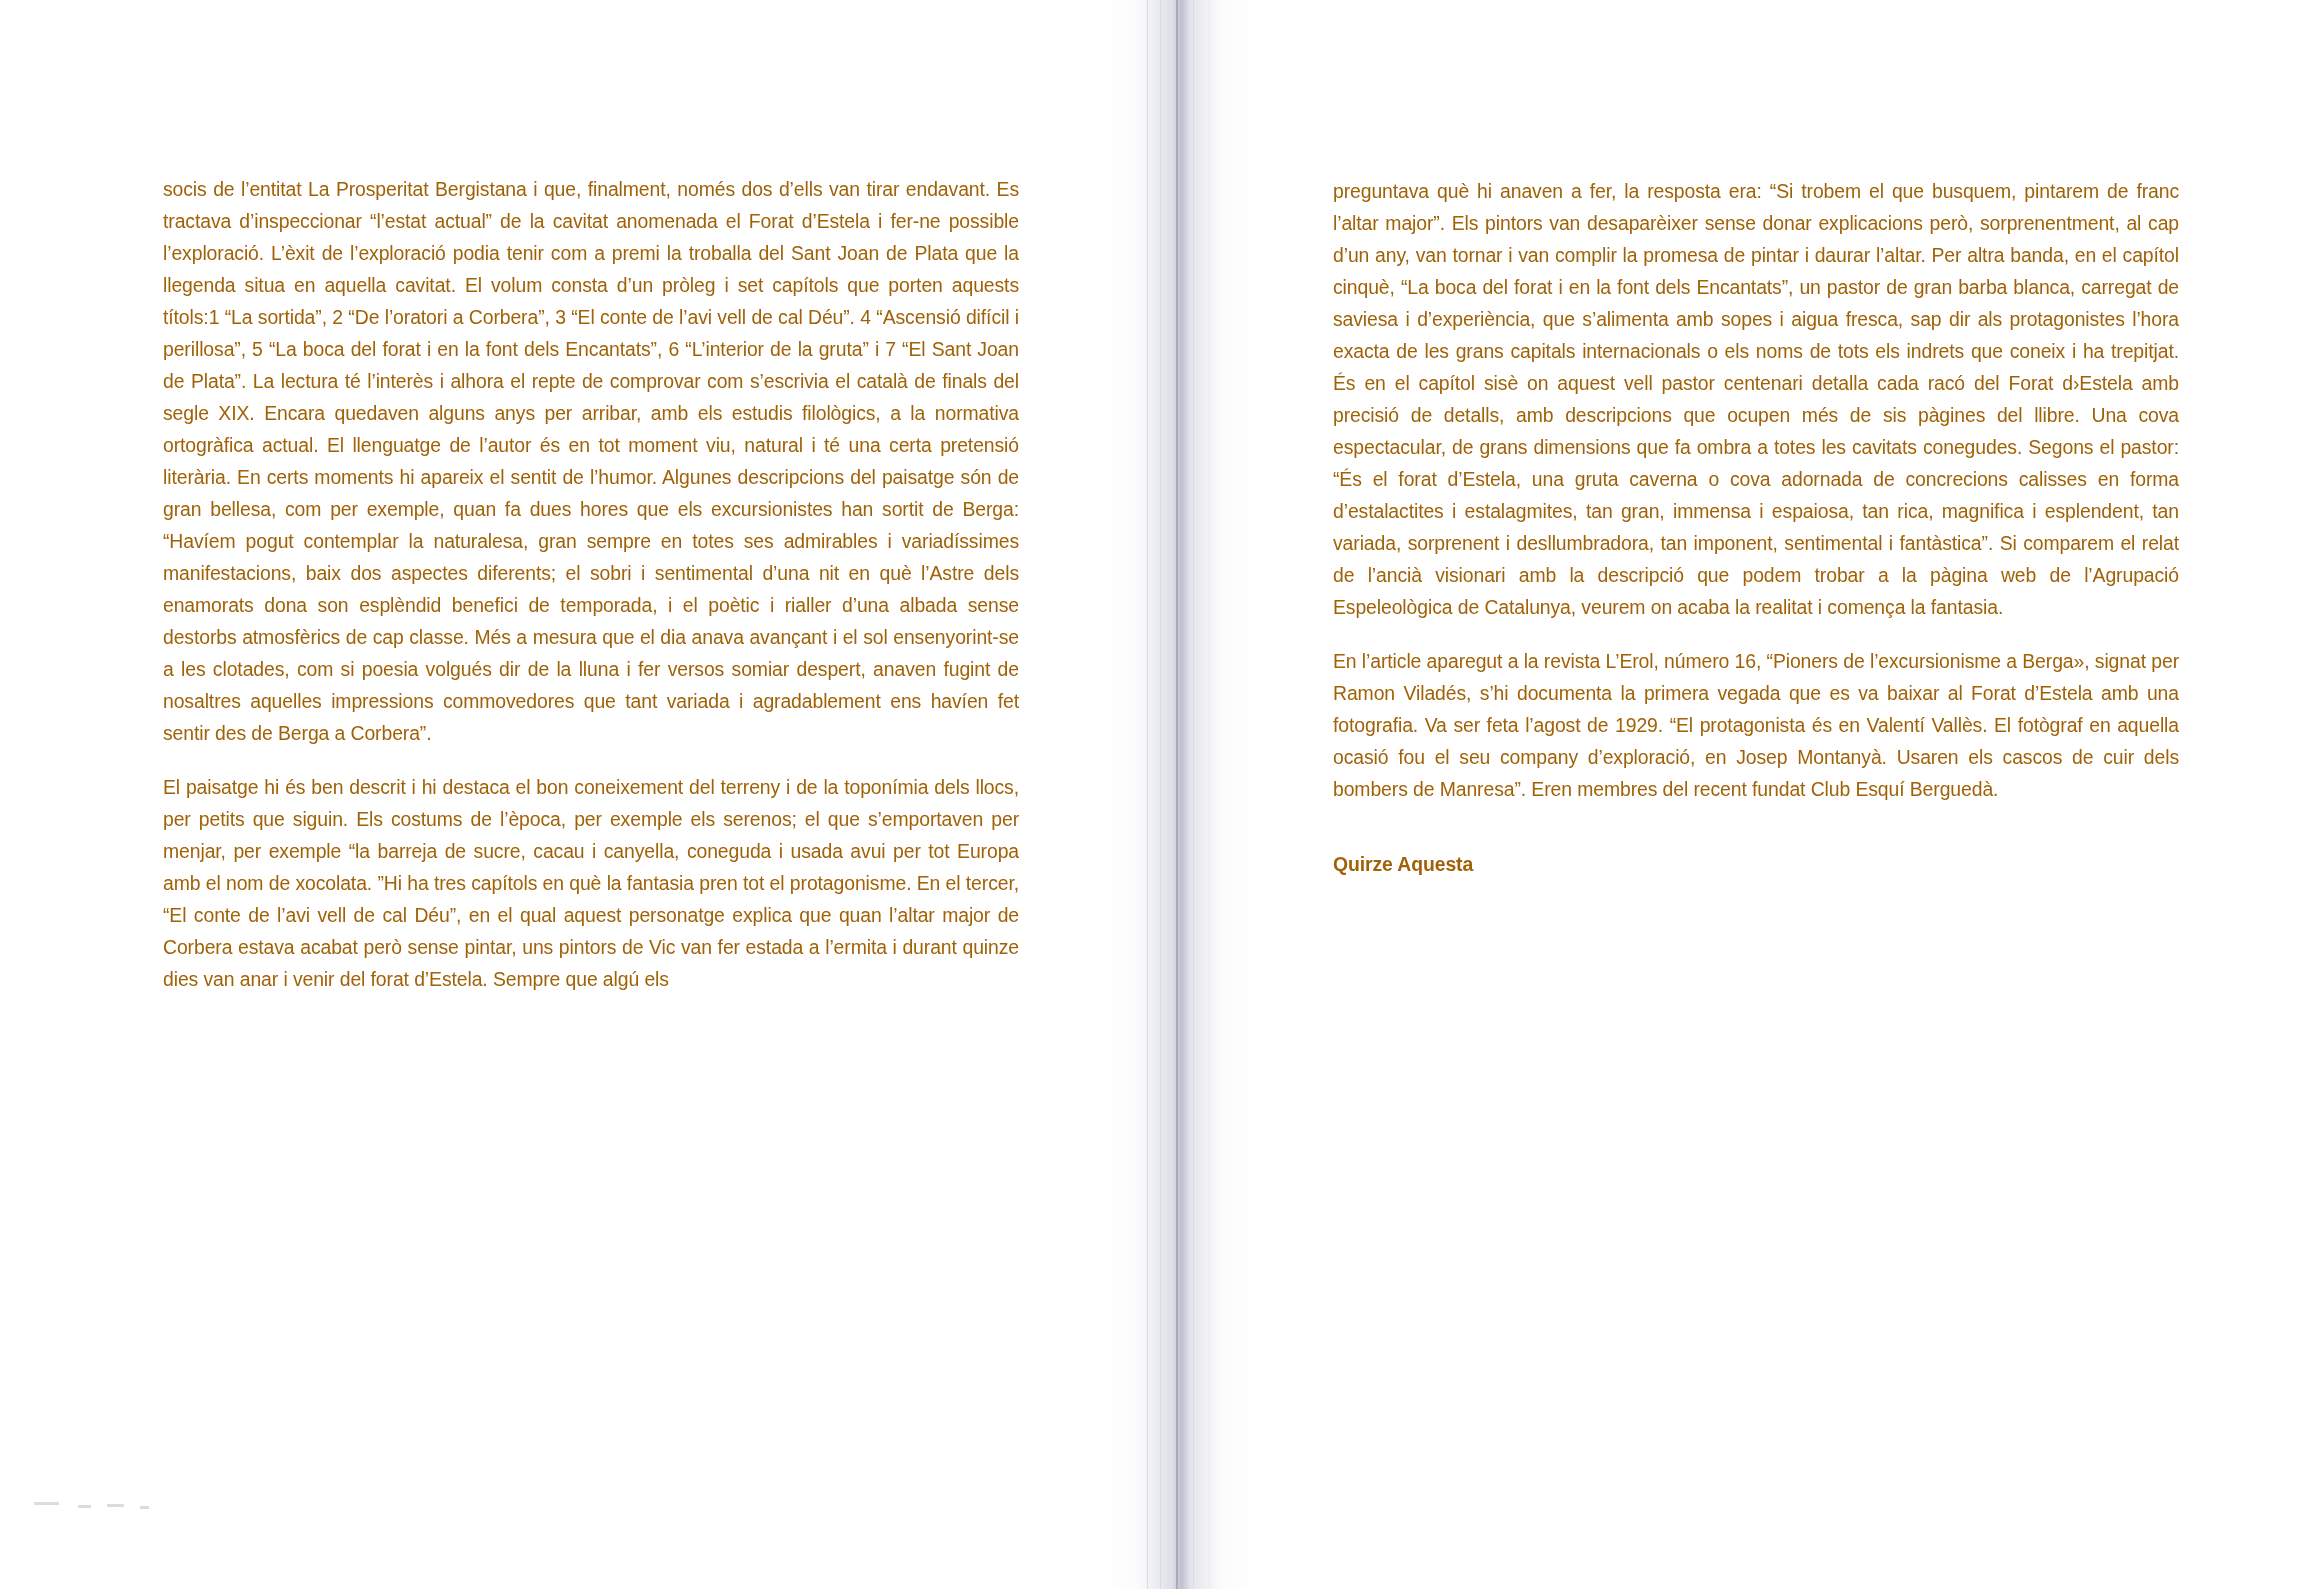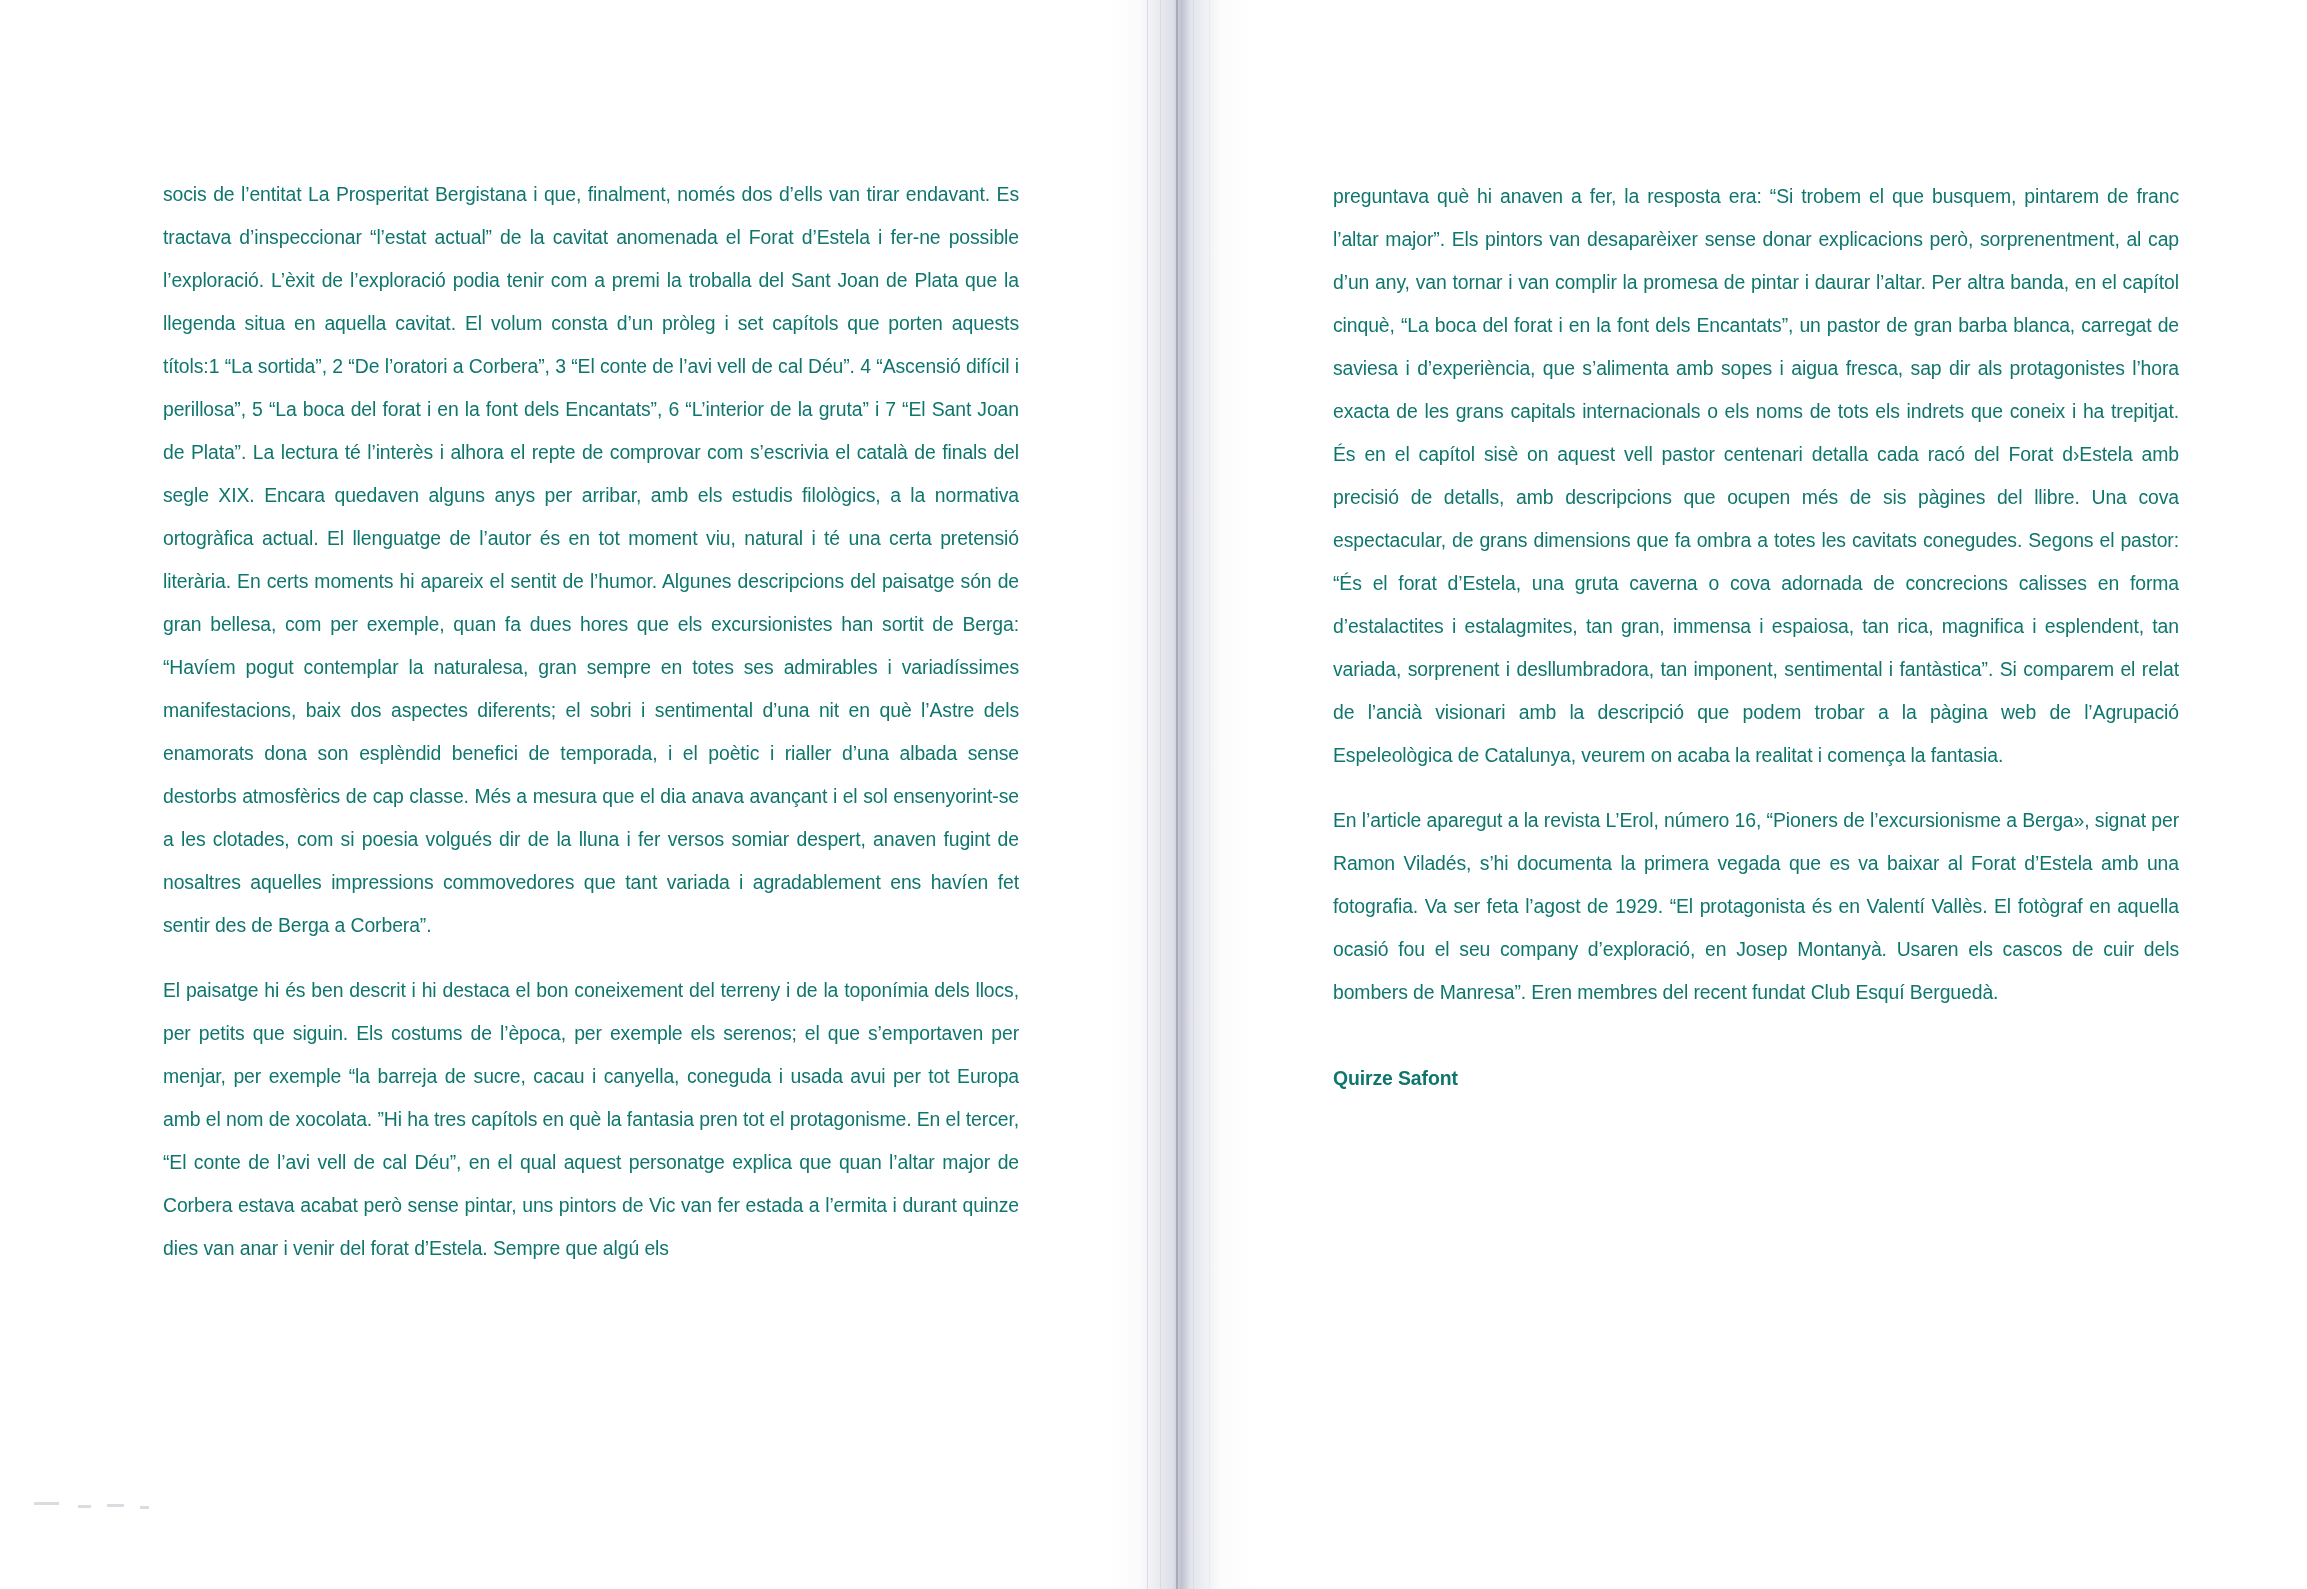--- a/index.html
+++ b/index.html
@@ -79,24 +79,24 @@
   
   .edge-speck {
     position: absolute;
     background: #cfcfd8;
     opacity: 0.75;
   }
 
   .column {
     position: absolute;
     font-size: 19.4px;
-    line-height: 43px;
+    line-height: 32px;
     letter-spacing: -0.1px;
     text-align: justify;
-    color: #0f766e;
+    color: #a16207;
   }
   .col-left {
     left: 163px;
     top: 173px;
     width: 856px;
   }
   .col-right {
     left: 1333px;
     top: 175px;
     width: 846px;
@@ -137,15 +137,15 @@
 <div class="edge-speck" style="left:140px;top:1506px;width:9.2px;height:2.6px;"></div>
 
 <div class="column col-left">
   <p>socis de l’entitat La Prosperitat Bergistana i que, finalment, només dos d’ells van tirar endavant. Es tractava d’inspeccionar “l’estat actual” de la cavitat anomenada el Forat d’Estela i fer-ne possible l’exploració. L’èxit de l’exploració podia tenir com a premi la troballa del Sant Joan de Plata que la llegenda situa en aquella cavitat. El volum consta d’un pròleg i set capítols que porten aquests títols:1 “La sortida”, 2 “De l’oratori a Corbera”, 3 “El conte de l’avi vell de cal Déu”. 4 “Ascensió difícil i perillosa”, 5 “La boca del forat i en la font dels Encantats”, 6 “L’interior de la gruta” i 7 “El Sant Joan de Plata”. La lectura té l’interès i alhora el repte de comprovar com s’escrivia el català de finals del segle XIX. Encara quedaven alguns anys per arribar, amb els estudis filològics, a la normativa ortogràfica actual. El llenguatge de l’autor és en tot moment viu, natural i té una certa pretensió literària. En certs moments hi apareix el sentit de l’humor. Algunes descripcions del paisatge són de gran bellesa, com per exemple, quan fa dues hores que els excursionistes han sortit de Berga: “Havíem pogut contemplar la naturalesa, gran sempre en totes ses admirables i variadíssimes manifestacions, baix dos aspectes diferents; el sobri i sentimental d’una nit en què l’Astre dels enamorats dona son esplèndid benefici de temporada, i el poètic i rialler d’una albada sense destorbs atmosfèrics de cap classe. Més a mesura que el dia anava avançant i el sol ensenyorint-se a les clotades, com si poesia volgués dir de la lluna i fer versos somiar despert, anaven fugint de nosaltres aquelles impressions commovedores que tant variada i agradablement ens havíen fet sentir des de Berga a Corbera”.</p>
   <p>El paisatge hi és ben descrit i hi destaca el bon coneixement del terreny i de la toponímia dels llocs, per petits que siguin. Els costums de l’època, per exemple els serenos; el que s’emportaven per menjar, per exemple “la barreja de sucre, cacau i canyella, coneguda i usada avui per tot Europa amb el nom de xocolata. ”Hi ha tres capítols en què la fantasia pren tot el protagonisme. En el tercer, “El conte de l’avi vell de cal Déu”, en el qual aquest personatge explica que quan l’altar major de Corbera estava acabat però sense pintar, uns pintors de Vic van fer estada a l’ermita i durant quinze dies van anar i venir del forat d’Estela. Sempre que algú els</p>
 </div>
 
 <div class="column col-right">
   <p>preguntava què hi anaven a fer, la resposta era: “Si trobem el que busquem, pintarem de franc l’altar major”. Els pintors van desaparèixer sense donar explicacions però, sorprenentment, al cap d’un any, van tornar i van complir la promesa de pintar i daurar l’altar. Per altra banda, en el capítol cinquè, “La boca del forat i en la font dels Encantats”, un pastor de gran barba blanca, carregat de saviesa i d’experiència, que s’alimenta amb sopes i aigua fresca, sap dir als protagonistes l’hora exacta de les grans capitals internacionals o els noms de tots els indrets que coneix i ha trepitjat. És en el capítol sisè on aquest vell pastor centenari detalla cada racó del Forat d›Estela amb precisió de detalls, amb descripcions que ocupen més de sis pàgines del llibre. Una cova espectacular, de grans dimensions que fa ombra a totes les cavitats conegudes. Segons el pastor: “És el forat d’Estela, una gruta caverna o cova adornada de concrecions calisses en forma d’estalactites i estalagmites, tan gran, immensa i espaiosa, tan rica, magnifica i esplendent, tan variada, sorprenent i desllumbradora, tan imponent, sentimental i fantàstica”. Si comparem el relat de l’ancià visionari amb la descripció que podem trobar a la pàgina web de l’Agrupació Espeleològica de Catalunya, veurem on acaba la realitat i comença la fantasia.</p>
   <p>En l’article aparegut a la revista L’Erol, número 16, “Pioners de l’excursionisme a Berga», signat per Ramon Viladés, s’hi documenta la primera vegada que es va baixar al Forat d’Estela amb una fotografia. Va ser feta l’agost de 1929. “El protagonista és en Valentí Vallès. El fotògraf en aquella ocasió fou el seu company d’exploració, en Josep Montanyà. Usaren els cascos de cuir dels bombers de Manresa”. Eren membres del recent fundat Club Esquí Berguedà.</p>
-  <div class="signature">Quirze Safont</div>
+  <div class="signature">Quirze Aquesta</div>
 </div>
 
 
 </body></html>

